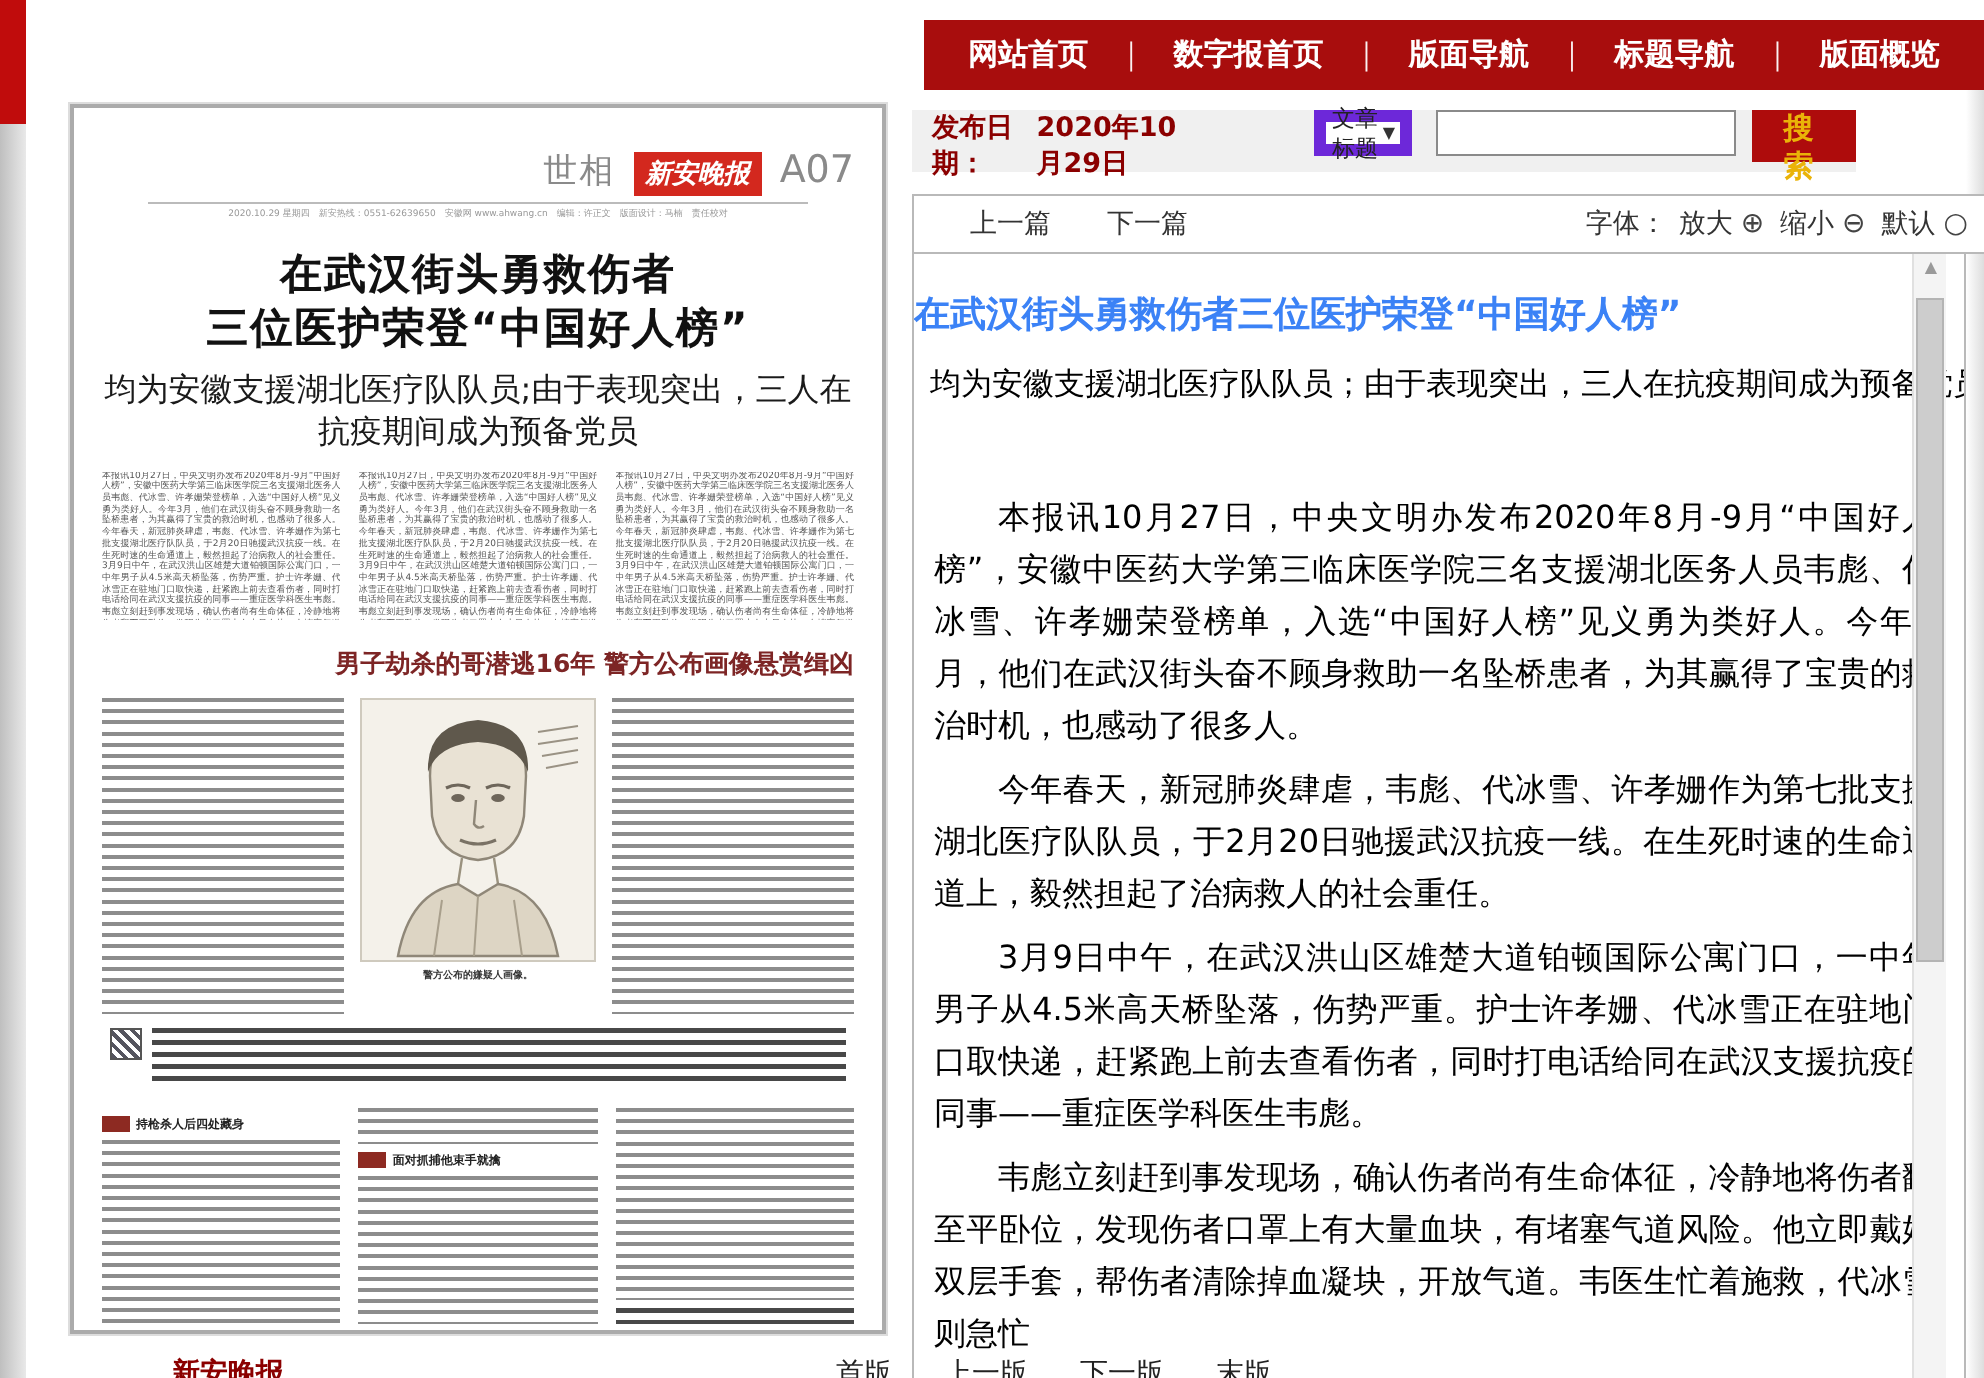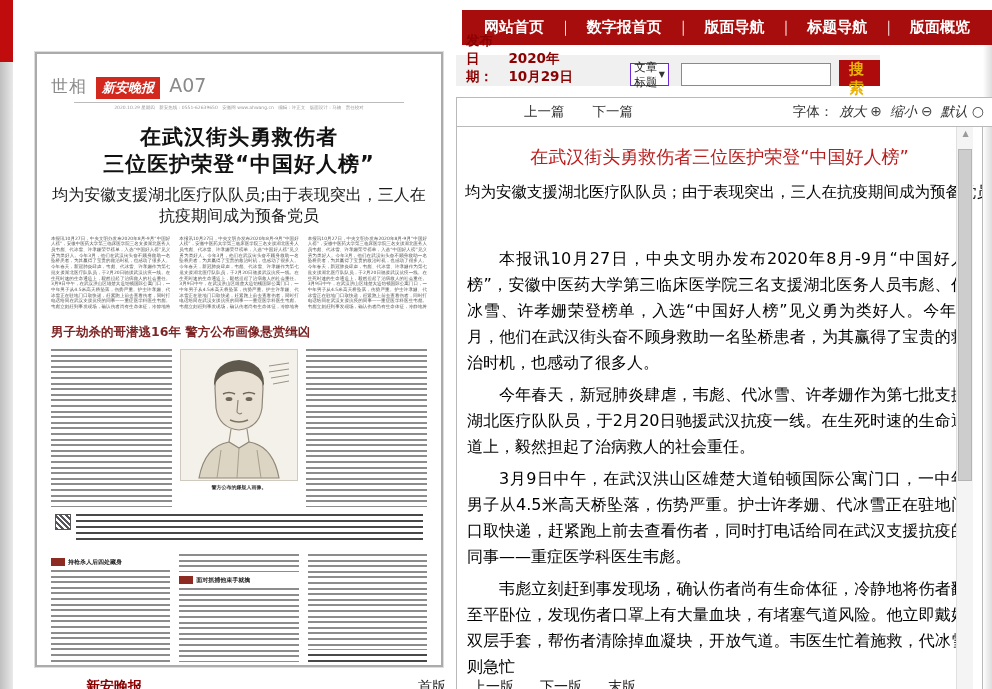--- a/index.html
+++ b/index.html
@@ -11,34 +11,34 @@
   .edge-red  { position:absolute; left:0; top:0; width:13px; height:62px; background:#c00c0c; }
   .edge-gray { position:absolute; left:0; top:62px; width:13px; height:627px;
                background:linear-gradient(to right,#bfbfbf,#e9e9e9); }
   .right-fade{ position:absolute; right:0; top:45px; width:9px; height:644px;
                background:linear-gradient(to right,#fff,#ddd); }
 
   
   .paper-wrap { position:absolute; left:35px; top:52px; width:408px; height:615px;
                 border:2px solid #ababab; background:#fff; box-shadow:0 0 0 1px #ddd;
                 overflow:hidden; padding:20px 14px 8px; }
-  .np-head { text-align:left; white-space:nowrap; }
+  .np-head { text-align:right; white-space:nowrap; }
   .np-section { font-size:17px; color:#8a8a8a; letter-spacing:1px; }
   .np-logo { display:inline-block; background:#d3281e; color:#fff; font-weight:bold;
              font-style:italic; font-size:13px; padding:2px 6px; margin:0 4px; }
   .np-pageno { font-size:19px; color:#8a8a8a; }
   .np-dateline { margin:3px auto 0; width:88%; border-top:1px solid #bbb; padding-top:2px;
                  font-size:4.5px; color:#999; text-align:center; white-space:nowrap; overflow:hidden; }
   .np-h1 { margin-top:14px; text-align:center; font-weight:900; color:#111;
            font-size:21px; line-height:1.3; letter-spacing:1px; }
   .np-deck { margin-top:6px; text-align:center; font-weight:normal; font-size:16px; color:#1a1a1a; }
   .np-cols { display:flex; gap:9px; margin-top:9px; }
   .np-col { flex:1; height:74px; overflow:hidden; font-size:4.5px; line-height:5.7px;
             color:#555; text-align:justify; word-break:break-all; }
-  .np-h2 { margin-top:14px; text-align:left; font-weight:800; font-size:12.5px; color:#7d2525; }
+  .np-h2 { margin-top:14px; text-align:right; font-weight:800; font-size:12.5px; color:#7d2525; }
   .art2 { display:flex; gap:8px; margin-top:8px; }
   .art2 .mcol { flex:1; height:158px; }
   .portrait-box { width:118px; }
   .portrait-frame { width:118px; height:132px; border:1px solid #cfcabe; background:#f4f1ea; }
   .portrait-cap { margin-top:3px; text-align:center; font-size:5px; font-weight:bold; color:#333; }
   .np-h3 { margin-top:12px; text-align:center; font-weight:800; font-size:14px; color:#7d2525; }
   .lead3 { display:flex; gap:5px; margin:7px 4px 0; }
   .lead-glyph { width:16px; height:16px; background:#5a5a66; flex:none;
                 background:repeating-linear-gradient(45deg,#55555f 0 2px,#fff 2px 4px); border:1px solid #555; }
   .lead-lines { flex:1; height:30px; }
@@ -50,45 +50,45 @@
   .mlines { background:repeating-linear-gradient(to bottom,rgba(70,70,70,.62) 0 2px,transparent 2px 5.6px); }
   .mlines-bold { background:repeating-linear-gradient(to bottom,rgba(40,40,40,.85) 0 2.4px,transparent 2.4px 6px); }
 
   
   .topnav { position:absolute; left:462px; top:10px; width:530px; height:35px; background:#a80d0d;
             color:#fff; display:flex; align-items:center; justify-content:center; gap:14px;
             font-size:15px; font-weight:bold; }
   .topnav .sep { font-weight:normal; opacity:.95; }
   .topnav a { color:#fff; text-decoration:none; cursor:pointer; }
 
-  .inforow { position:absolute; left:456px; top:55px; width:424px; height:31px; background:#f0f0f0;
-             display:flex; align-items:flex-end; font-size:13.5px; }
+  .inforow { position:absolute; left:456px; top:55px; width:472px; height:31px; background:#f0f0f0;
+             display:flex; align-items:flex-start; font-size:13.5px; }
   .pubdate-label,.pubdate-value { color:#8b0000; font-weight:bold; }
   .pubdate-label { margin-left:10px; }
   .pubdate-value { margin-left:4px; }
-  .select-box { margin-left:56px; width:62px; height:23px; border:1px solid #6d28d9; background:#fff;
+  .select-box { margin-left:56px; width:62px; height:23px; border:6px solid #6d28d9; background:#fff;
                 display:flex; align-items:center; justify-content:space-between; padding:0 3px;
                 font-size:11.5px; color:#222; cursor:pointer; }
   .select-box .arr { font-size:8px; color:#333; }
   .search-input { margin-left:12px; width:150px; height:23px; border:1px solid #8a8a8a; background:#fff; }
   .search-btn { margin-left:8px; width:72px; height:26px; background:#ae0c0c; color:#eab308; border:none;
                 font-size:15px; font-weight:bold; letter-spacing:6px; cursor:pointer; }
 
   .toolbar { position:absolute; left:456px; top:97px; width:536px; height:30px; background:#fff;
              border-top:1px solid #b9b9b9; border-bottom:1px solid #b9b9b9; border-left:1px solid #b9b9b9;
-             display:flex; align-items:center; font-size:13.5px; color:#333;padding-left:39px; }
+             display:flex; align-items:center; font-size:13.5px; color:#333; }
   .toolbar .navlink { margin-left:28px; cursor:pointer; }
   .toolbar .spacer { flex:1; }
-  .fontctl { display:flex; align-items:flex-start; gap:4px; margin-right:8px; cursor:pointer;font-style:italic; }
+  .fontctl { display:flex; align-items:center; gap:4px; margin-right:8px; cursor:pointer; }
   .fontctl .glyph { font-size:14px; color:#444; }
   .font-label { margin-right:6px; color:#333; }
 
   .article-panel { position:absolute; left:456px; top:127px; width:527px; height:562px;
                    border-left:1px solid #b9b9b9; border-right:1px solid #b9b9b9; background:#fff; overflow:hidden; }
-  .art-title { margin-top:18px; text-align:center; font-size:18px; font-weight:normal; color:#b91c1c; }
+  .art-title { margin-top:18px; font-size:18px; font-weight:bold; color:#3b82f6; }
   .art-sub { margin:10px 0 0 8px; width:527px; text-align:center; font-size:15.5px; color:#000; line-height:27px; }
   .art-body { margin:40px 0 0 10px; width:500px; font-size:16px; line-height:26px; color:#000;
               text-align:justify; }
   .art-body p { text-indent:2em; margin:6px 0; }
 
   .vscroll { position:absolute; top:0; right:9px; width:17px; height:562px; background:#f4f4f4;
              border-left:1px solid #e0e0e0; }
   .vscroll .up { position:absolute; top:2px; left:0; width:17px; height:16px; text-align:center;
                  font-size:8px; color:#9a9a9a; cursor:pointer; }
   .vscroll .thumb { position:absolute; top:22px; left:1px; width:14px; height:332px;

